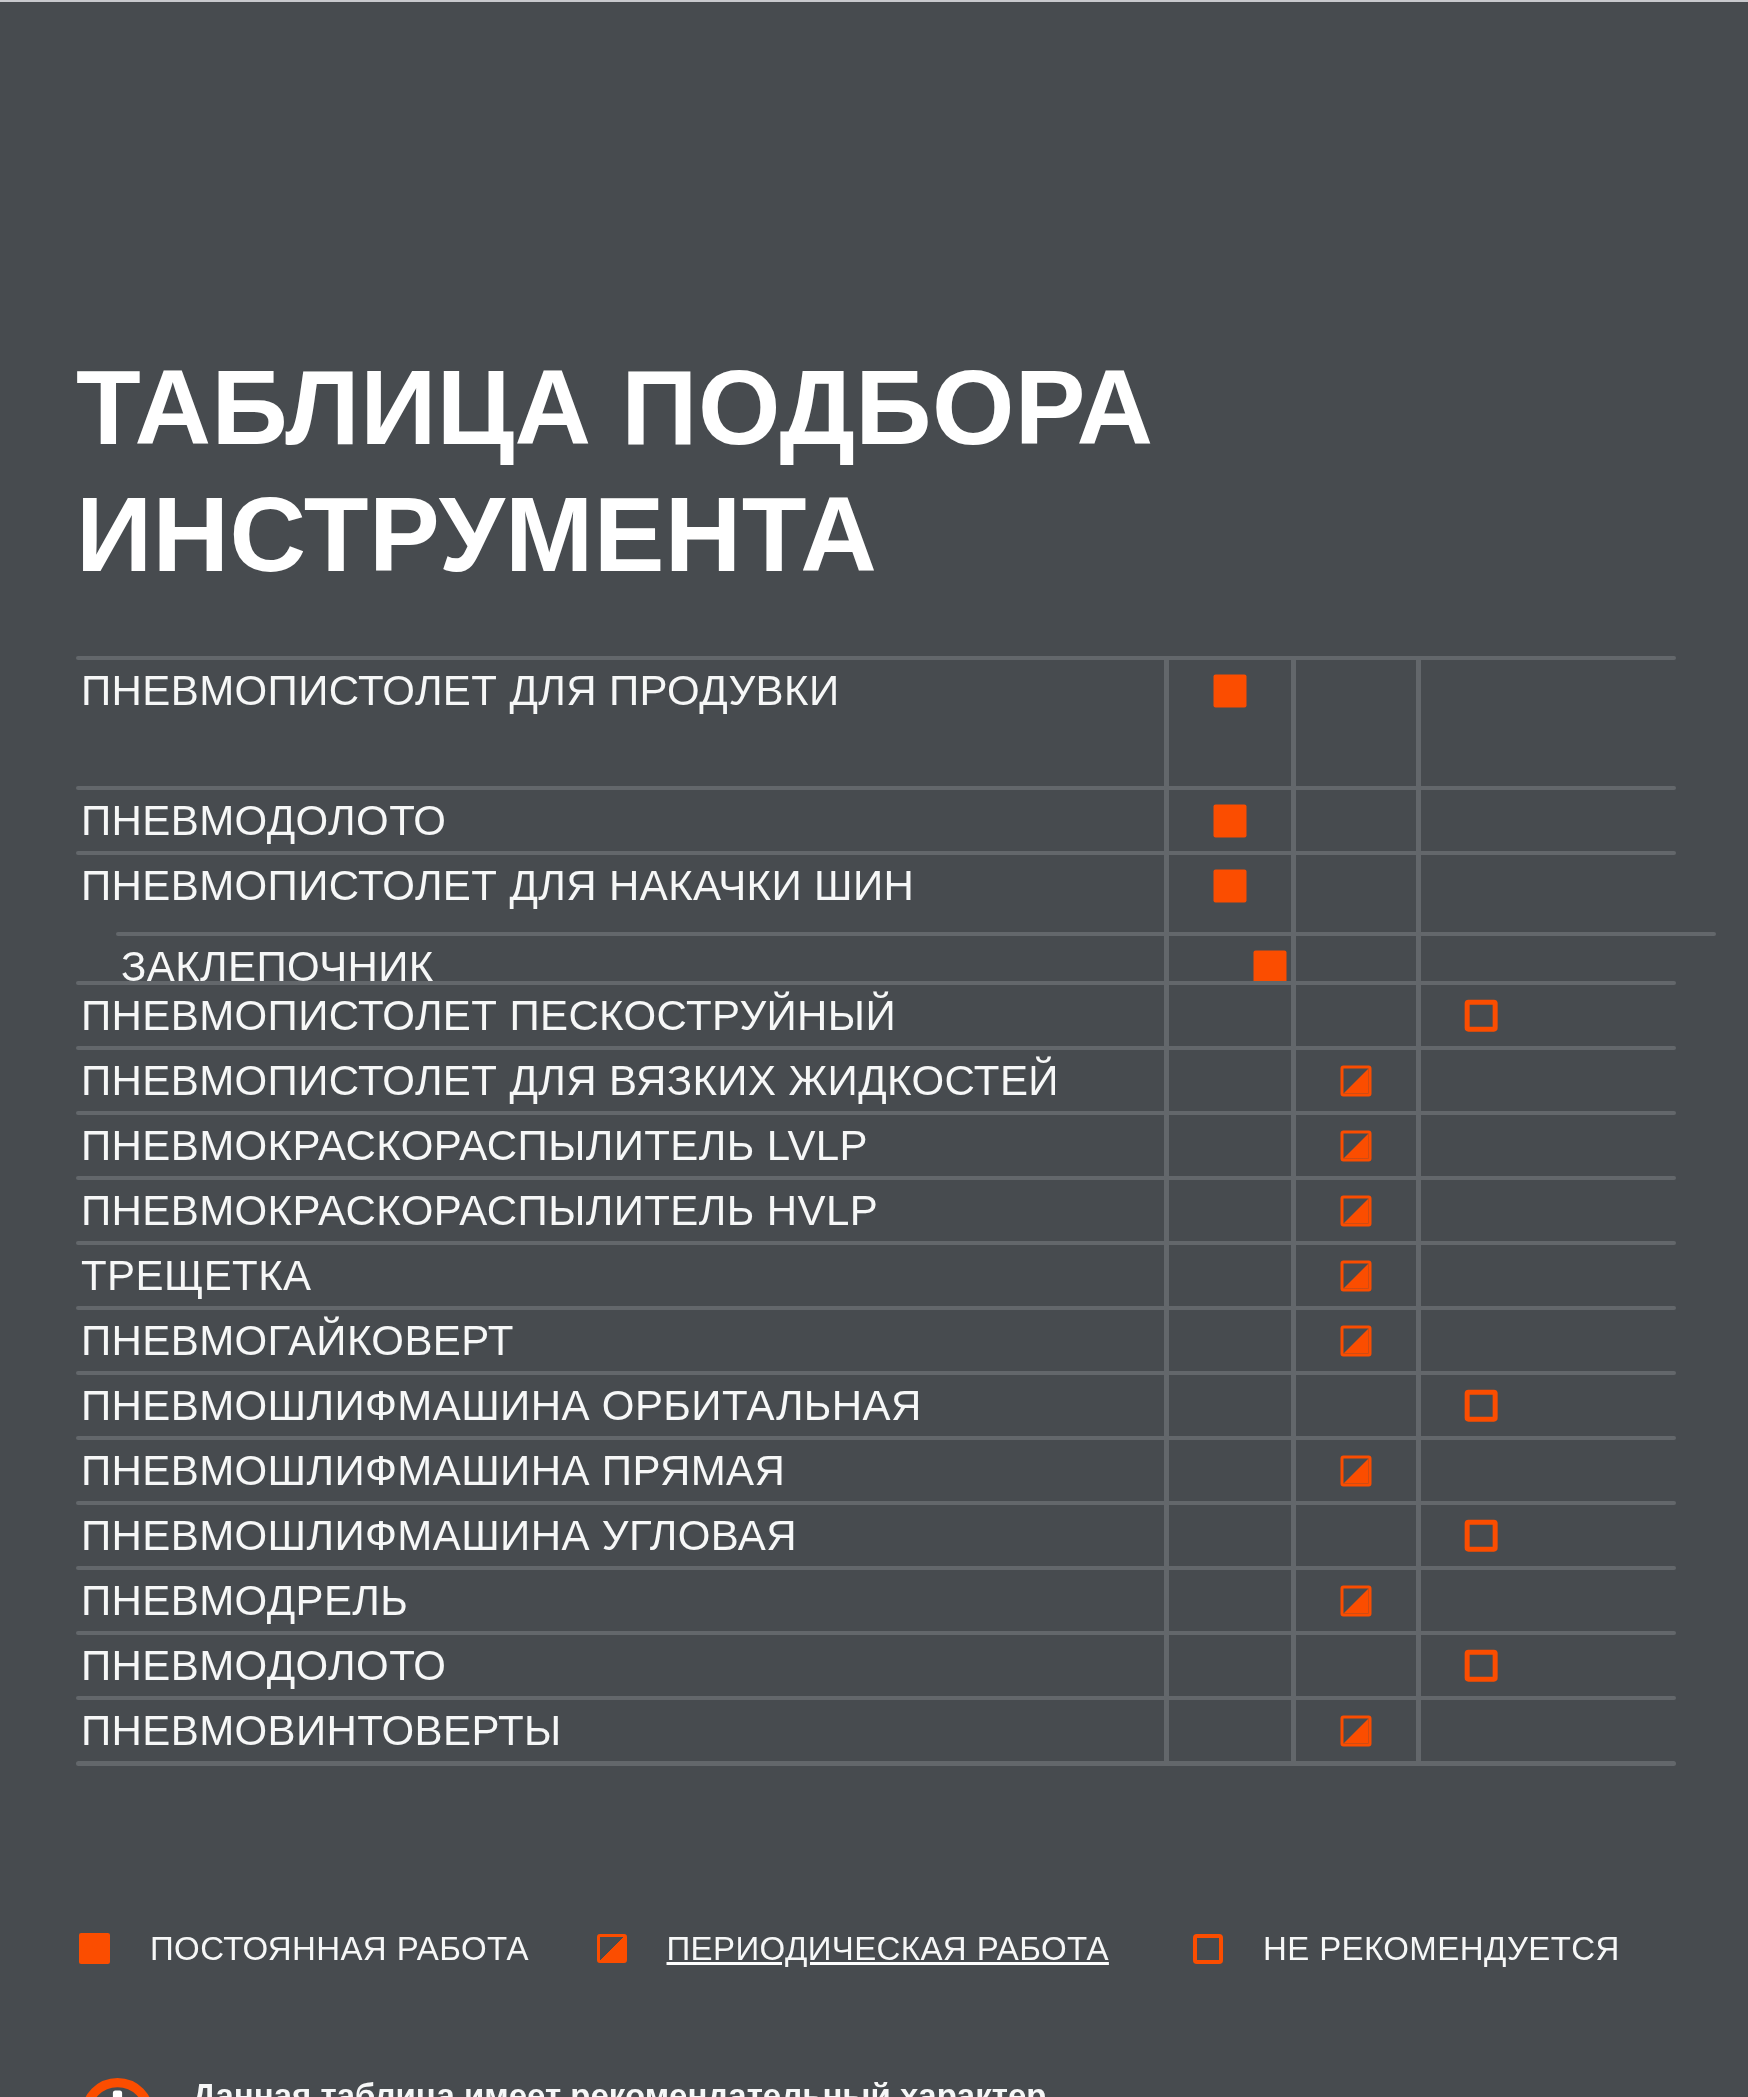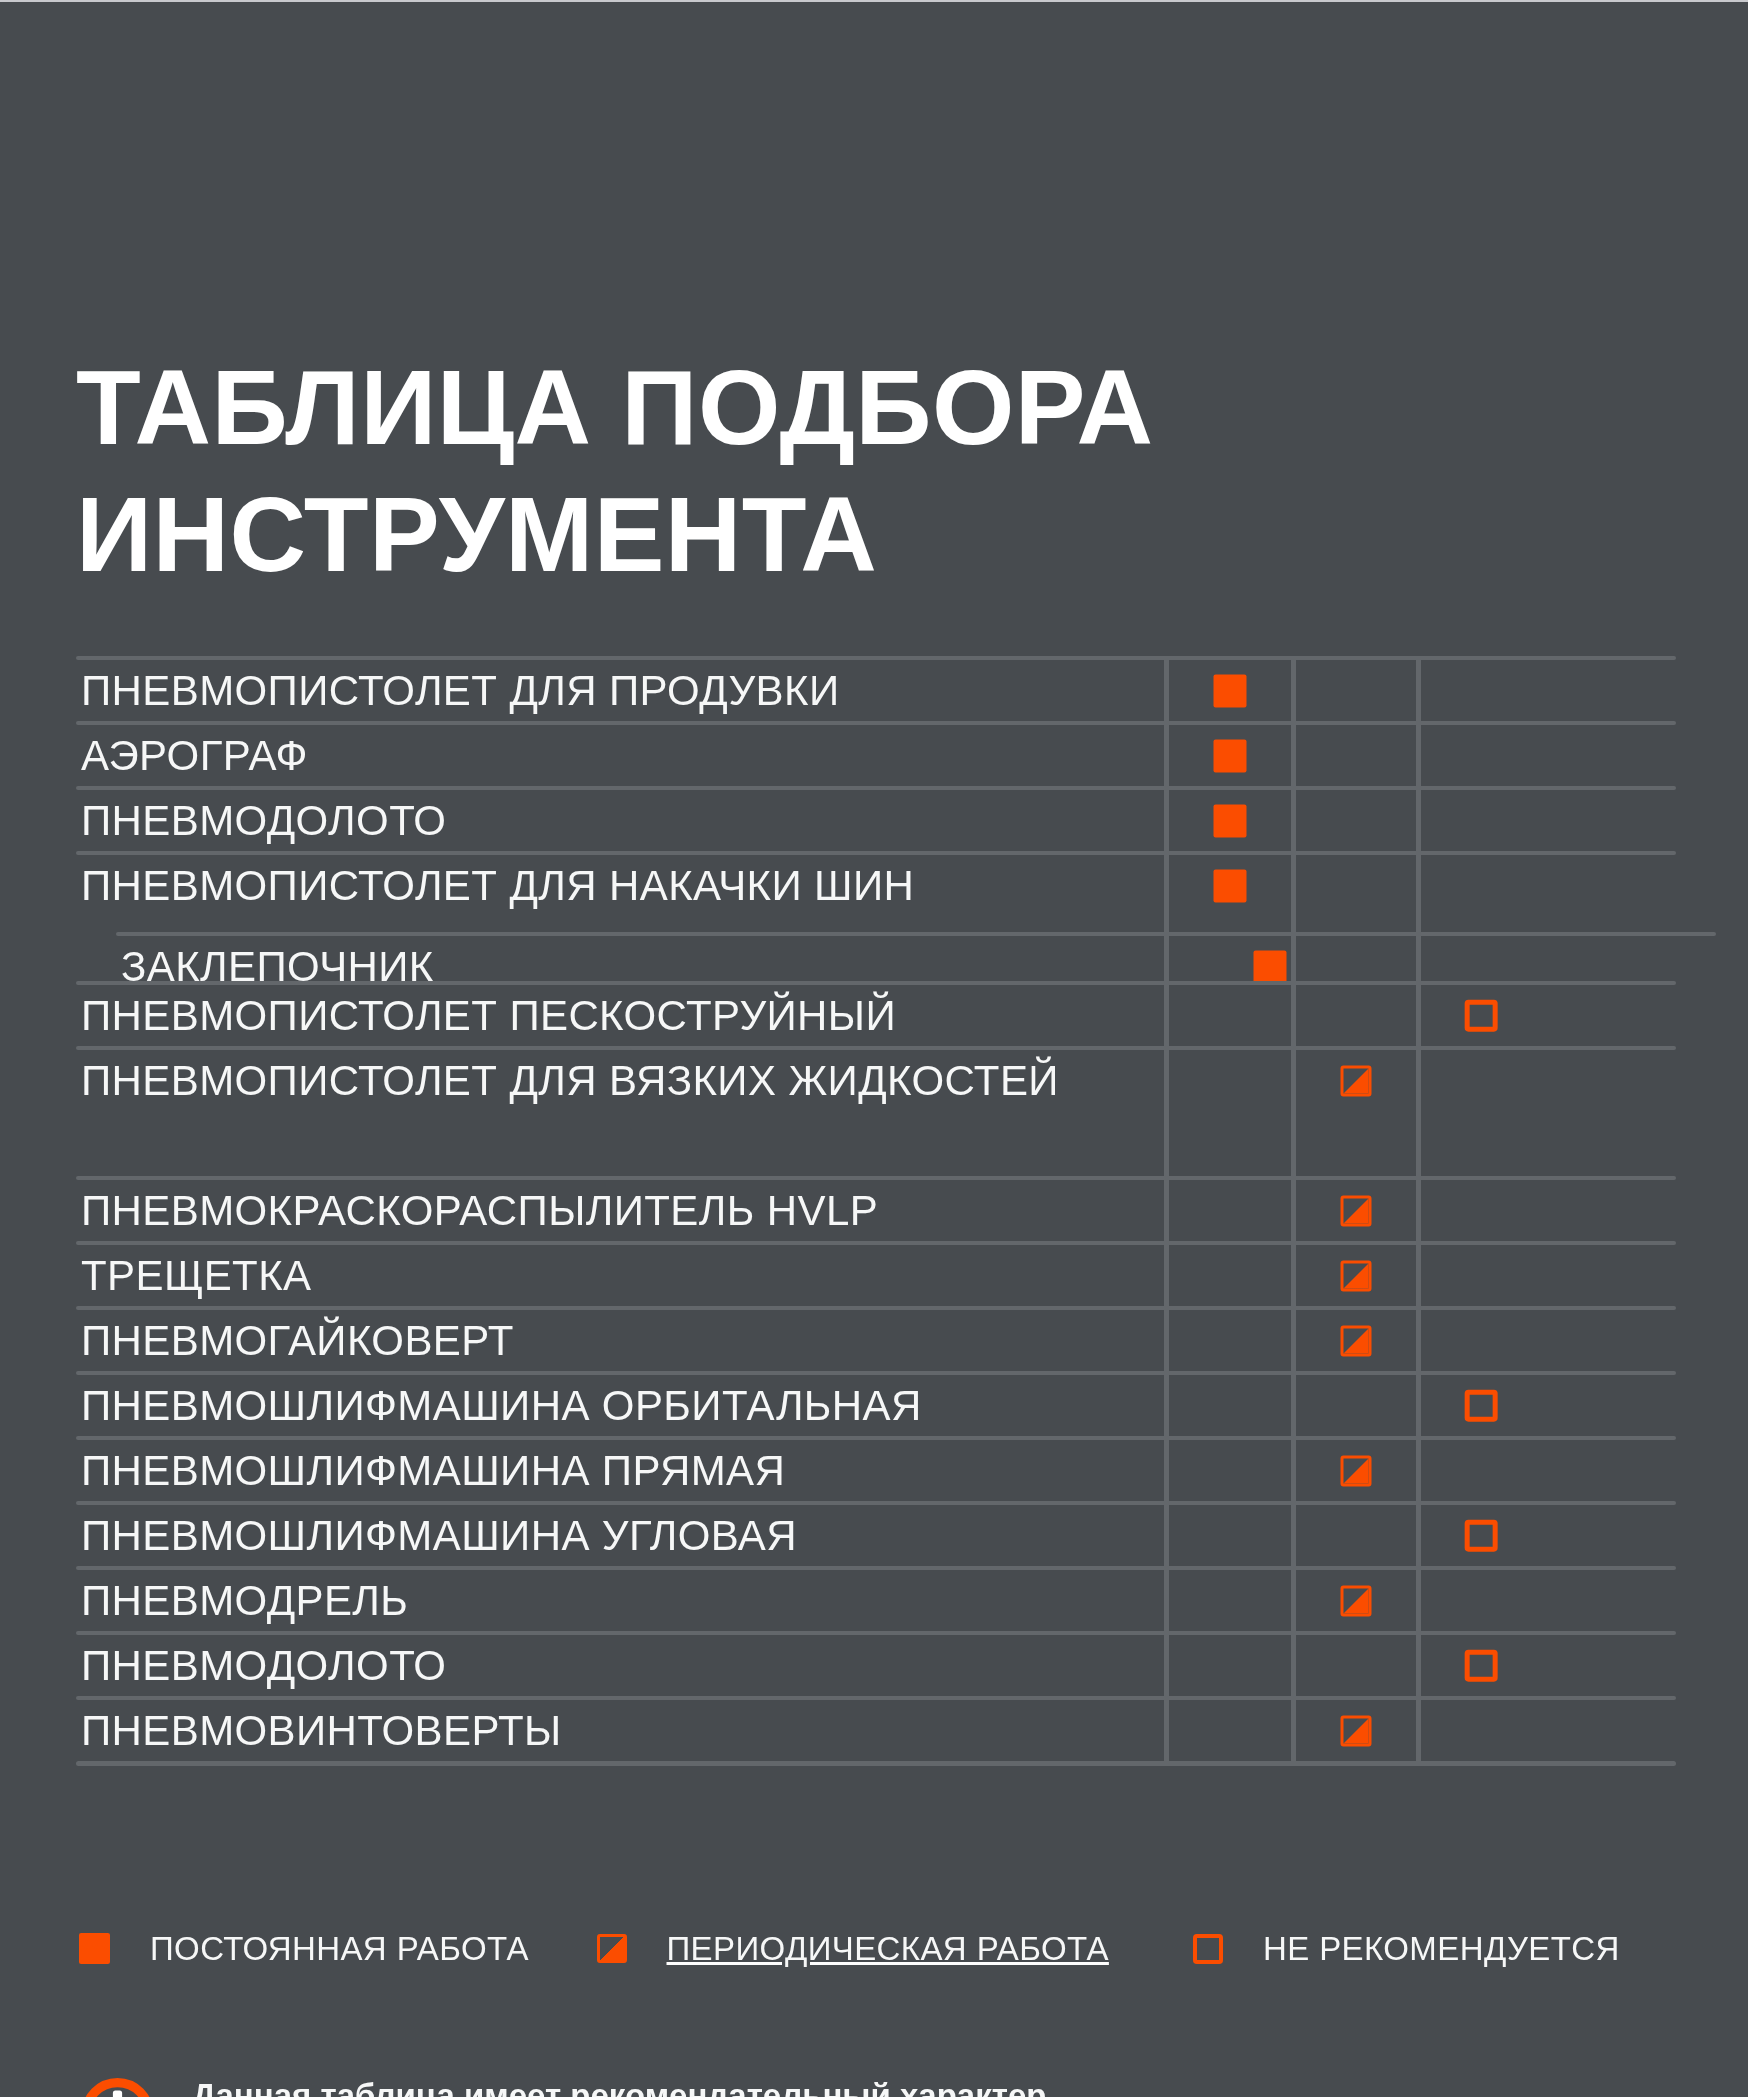--- a/index.html
+++ b/index.html
@@ -71,42 +71,42 @@
   <h1 class="title"><span>ТАБЛИЦА ПОДБОРА</span><br><span>ИНСТРУМЕНТА</span></h1>
 
   <div class="table" id="tool-table">
     <div class="vline v1"></div>
     <div class="vline v2"></div>
     <div class="vline v3"></div>
   <div class="row" style="top: 0px;">
       <span class="row-label">ПНЕВМОПИСТОЛЕТ ДЛЯ ПРОДУВКИ</span>
       <span class="marker m-constant col-1"></span>
     </div>
-      <div class="row" style="top: 65px;">
-      <span class="row-label">АЭРОГРАФ</span>
-      <span class="marker m-constant col-1"></span>
-    </div>
       <div class="row" style="top: 130px;">
       <span class="row-label">ПНЕВМОДОЛОТО</span>
       <span class="marker m-constant col-1"></span>
     </div>
       <div class="row" style="top: 195px;">
       <span class="row-label">ПНЕВМОПИСТОЛЕТ ДЛЯ НАКАЧКИ ШИН</span>
       <span class="marker m-constant col-1"></span>
     </div>
       <div class="row" style="top: 276px; margin-left: 40px;">
       <span class="row-label">ЗАКЛЕПОЧНИК</span>
       <span class="marker m-constant col-1"></span>
     </div>
       <div class="row" style="top: 325px;">
       <span class="row-label">ПНЕВМОПИСТОЛЕТ ПЕСКОСТРУЙНЫЙ</span>
       <span class="marker m-not_recommended col-3"></span>
     </div>
       <div class="row" style="top: 390px;">
       <span class="row-label">ПНЕВМОПИСТОЛЕТ ДЛЯ ВЯЗКИХ ЖИДКОСТЕЙ</span>
+      <span class="marker m-periodic col-2"></span>
+    </div>
+      <div class="row" style="top: 455px;">
+      <span class="row-label">ПНЕВМОКРАСКОРАСПЫЛИТЕЛЬ LVLP</span>
       <span class="marker m-periodic col-2"></span>
     </div>
       <div class="row" style="top: 520px;">
       <span class="row-label">ПНЕВМОКРАСКОРАСПЫЛИТЕЛЬ HVLP</span>
       <span class="marker m-periodic col-2"></span>
     </div>
       <div class="row" style="top: 585px;">
       <span class="row-label">ТРЕЩЕТКА</span>
       <span class="marker m-periodic col-2"></span>
     </div>

